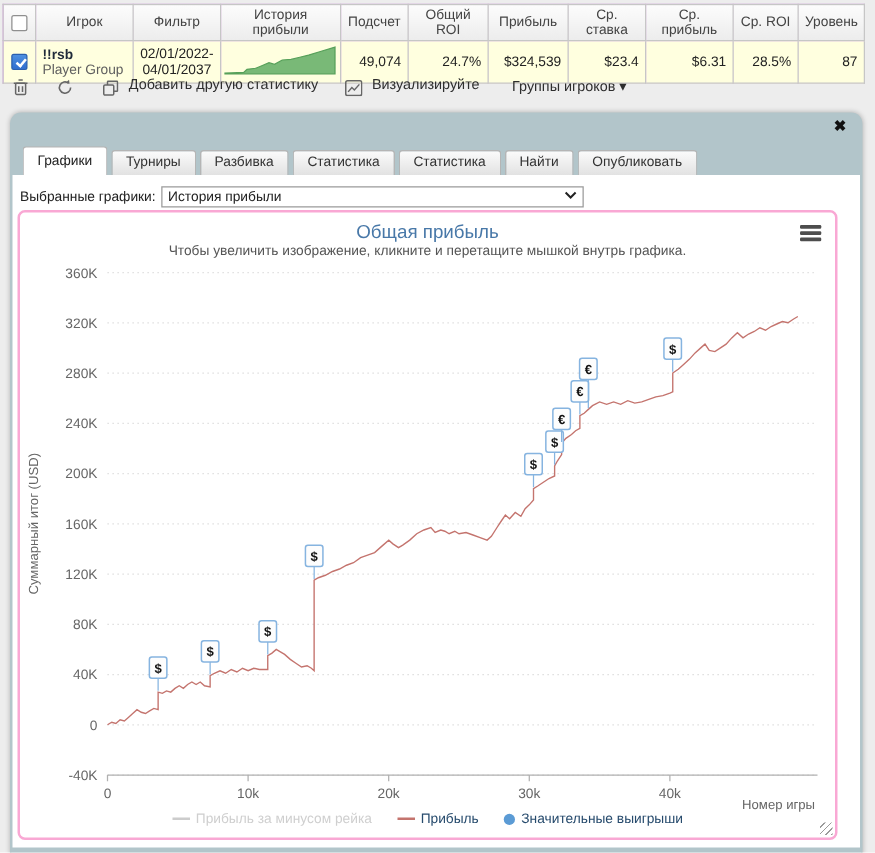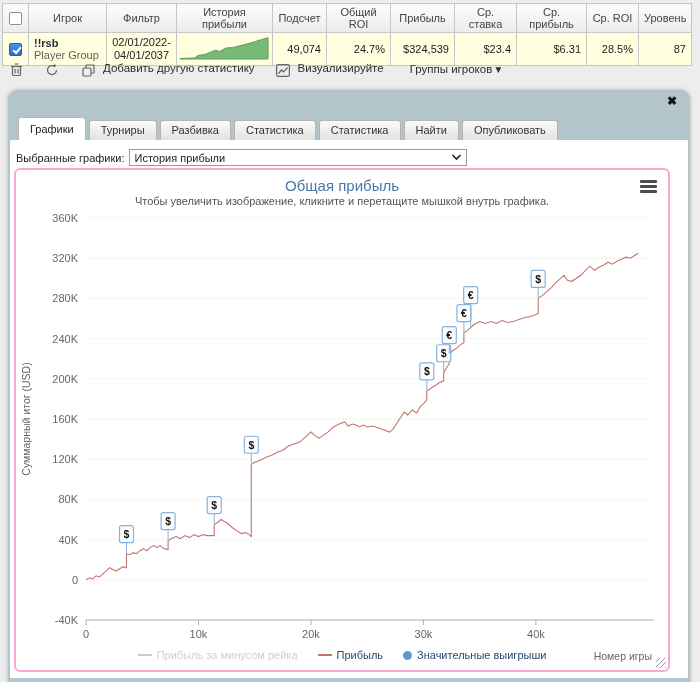--- a/index.html
+++ b/index.html
@@ -44,21 +44,21 @@
   .chart-panel { position:absolute; top:28px; left:4px; width:656px; height:504px; border:2px solid #f9a8d4; border-radius:6px; background:#fff; }
   .chart-title { text-align:center; margin-top:7px; font-size:15px; color:#4878a8; }
   .chart-subtitle { text-align:center; margin-top:1px; font-size:11px; color:#555; }
   .burger { position:absolute; top:10px; right:11px; width:17px; height:13px; cursor:pointer; display:flex; flex-direction:column; justify-content:space-between; }
   .burger i { display:block; height:3px; background:#4d4d4d; border-radius:1px; }
   .legend-row { position:absolute; bottom:9px; left:0; right:0; display:flex; justify-content:center; gap:20px; font-size:11px; font-weight:normal; color:#274b6d; }
   .legend-item { display:flex; align-items:center; gap:5px; cursor:pointer; }
   .legend-item.disabled { color:#cfcfcf; }
   .lg-dash { display:inline-block; width:14px; height:2px; }
   .lg-dot { display:inline-block; width:9px; height:9px; border-radius:50%; }
-  .xaxis-title { position:absolute; right:16px; bottom:8px; font-size:10.5px; color:#666; font-weight:normal; }
+  .xaxis-title { position:absolute; right:16px; bottom:20px; font-size:10.5px; color:#666; font-weight:normal; }
   .resize-handle { position:absolute; right:2px; bottom:2px; width:10px; height:10px; background:repeating-linear-gradient(135deg, transparent 0 2.5px, #9a9a9a 2.5px 3.5px); cursor:nwse-resize; }
 </style>
 </head>
 <body>
 
 <table class="stats-table">
   <colgroup>
     <col style="width:26px">
       <col style="width:78px">
       <col style="width:70px">

